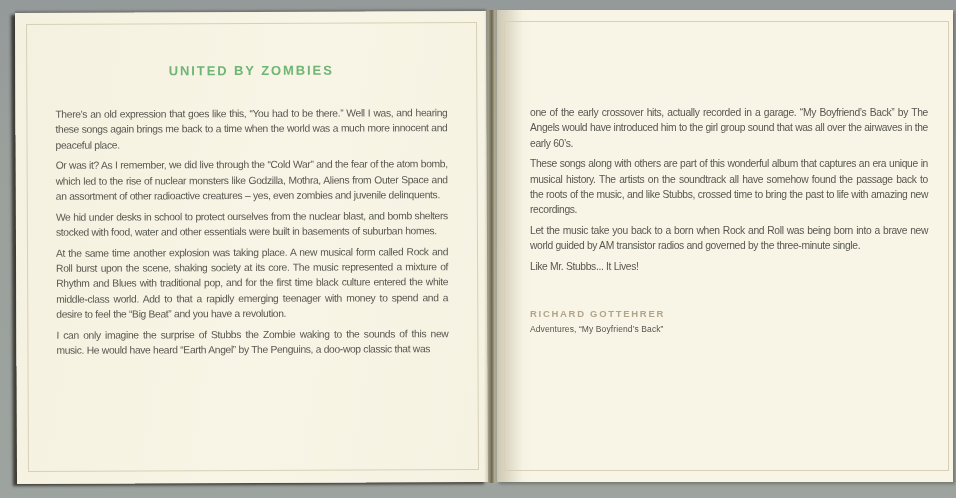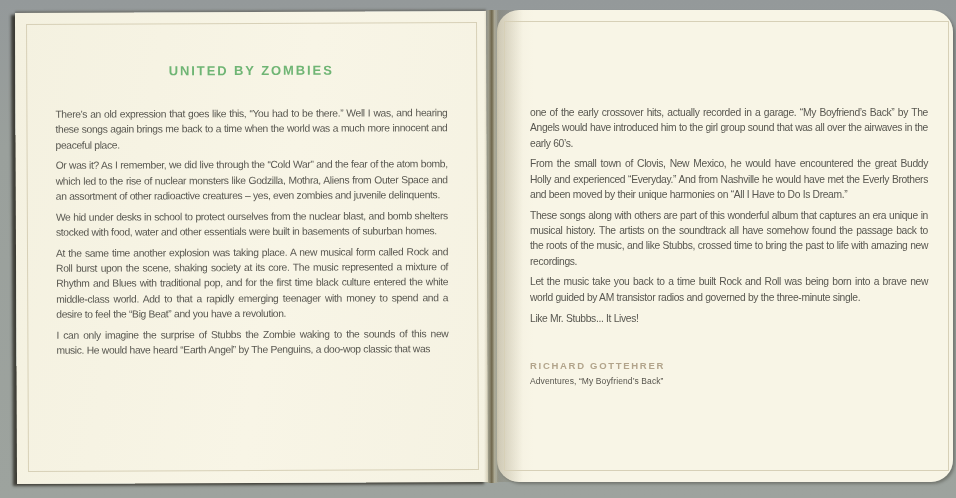--- a/index.html
+++ b/index.html
@@ -30,21 +30,20 @@
     box-shadow: -4px 2px 3px rgba(32, 30, 22, 0.75), 0 -2px 2px rgba(60, 58, 45, 0.35);
     background: linear-gradient(100deg, #f4f1e0 0%, #f8f5e6 55%, #f5f2e2 100%);
   }
   .page-right {
     left: 497px;
     top: 10px;
     width: 456px;
     height: 472px;
     box-shadow: 2px 2px 3px rgba(55, 55, 45, 0.4);
     background: linear-gradient(90deg, #f2eedd 0%, #f8f5e6 8%, #f8f5e6 100%);
-    border-radius: 22px;
   }
   .page-right::before {
     content: "";
     position: absolute;
     left: 0; top: 0; bottom: 0;
     width: 26px;
     background: linear-gradient(90deg, rgba(110, 100, 70, 0.28), rgba(110, 100, 70, 0));
     pointer-events: none;
   }
   .frame {
@@ -131,23 +130,22 @@
     <p class="body-para">We hid under desks in school to protect ourselves from the nuclear blast, and bomb shelters stocked with food, water and other essentials were built in basements of suburban homes.</p>
     <p class="body-para">At the same time another explosion was taking place. A new musical form called Rock and Roll burst upon the scene, shaking society at its core. The music represented a mixture of Rhythm and Blues with traditional pop, and for the first time black culture entered the white middle-class world. Add to that a rapidly emerging teenager with money to spend and a desire to feel the “Big Beat” and you have a revolution.</p>
     <p class="body-para">I can only imagine the surprise of Stubbs the Zombie waking to the sounds of this new music. He would have heard “Earth Angel” by The Penguins, a doo-wop classic that was</p>
   </div>
 </div>
 
 <div class="page page-right">
   <div class="frame"></div>
   <div class="content-right">
     <p class="body-para">one of the early crossover hits, actually recorded in a garage. “My Boyfriend’s Back” by The Angels would have introduced him to the girl group sound that was all over the airwaves in the early 60’s.</p>
-    <p class="body-para">From the small town of Clovis, New Mexico, he would have encountered the great Buddy Holly and experienced “Everyday.” And from Nashville he would have met the Everly Brothers and been moved by their unique harmonies on “All I Have to Do Is Dream.”</p>
     <p class="body-para">These songs along with others are part of this wonderful album that captures an era unique in musical history. The artists on the soundtrack all have somehow found the passage back to the roots of the music, and like Stubbs, crossed time to bring the past to life with amazing new recordings.</p>
-    <p class="body-para">Let the music take you back to a time built Rock and Roll was being born into a brave new world guided by AM transistor radios and governed by the three-minute single.</p>
+    <p class="body-para">Let the music take you back to a born when Rock and Roll was being born into a brave new world guided by AM transistor radios and governed by the three-minute single.</p>
     <p class="body-para">Like Mr. Stubbs... It Lives!</p>
     <div class="signature">
       <div class="signature-name">RICHARD GOTTEHRER</div>
       <div class="signature-credit">Adventures, “My Boyfriend’s Back”</div>
     </div>
   </div>
 </div>
 
 <div class="fold"></div>
 

